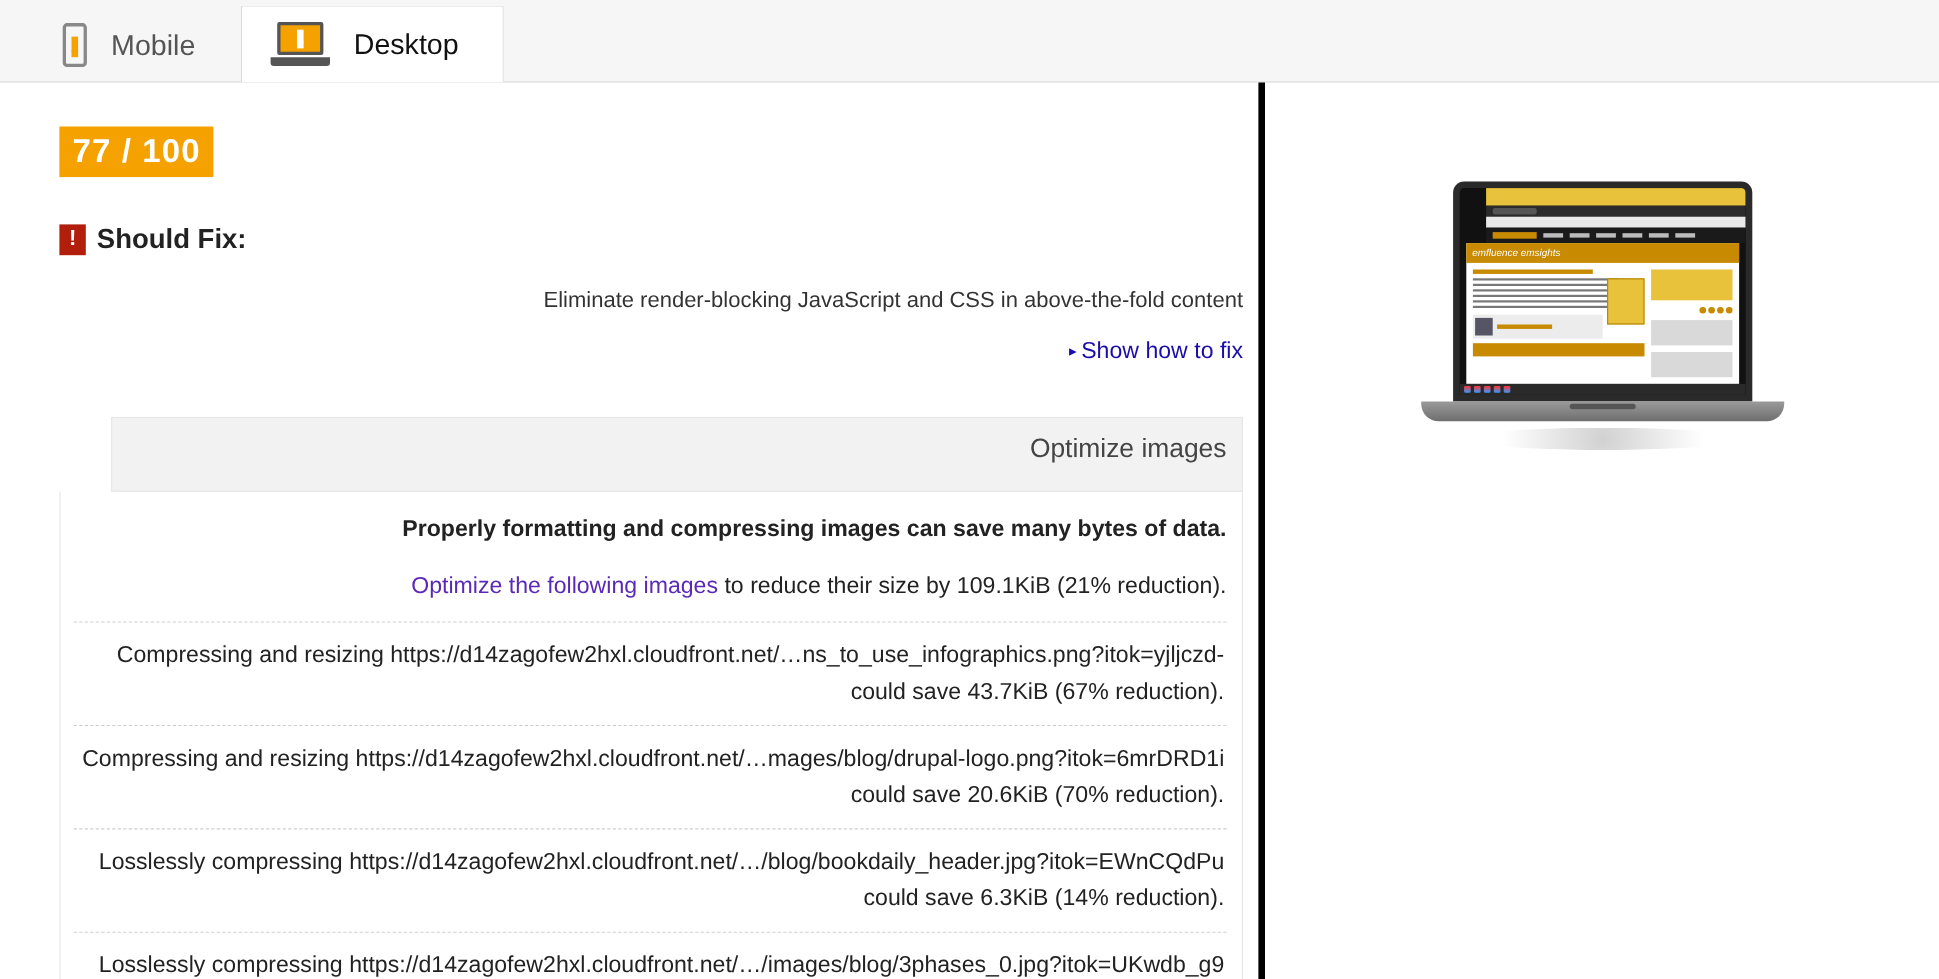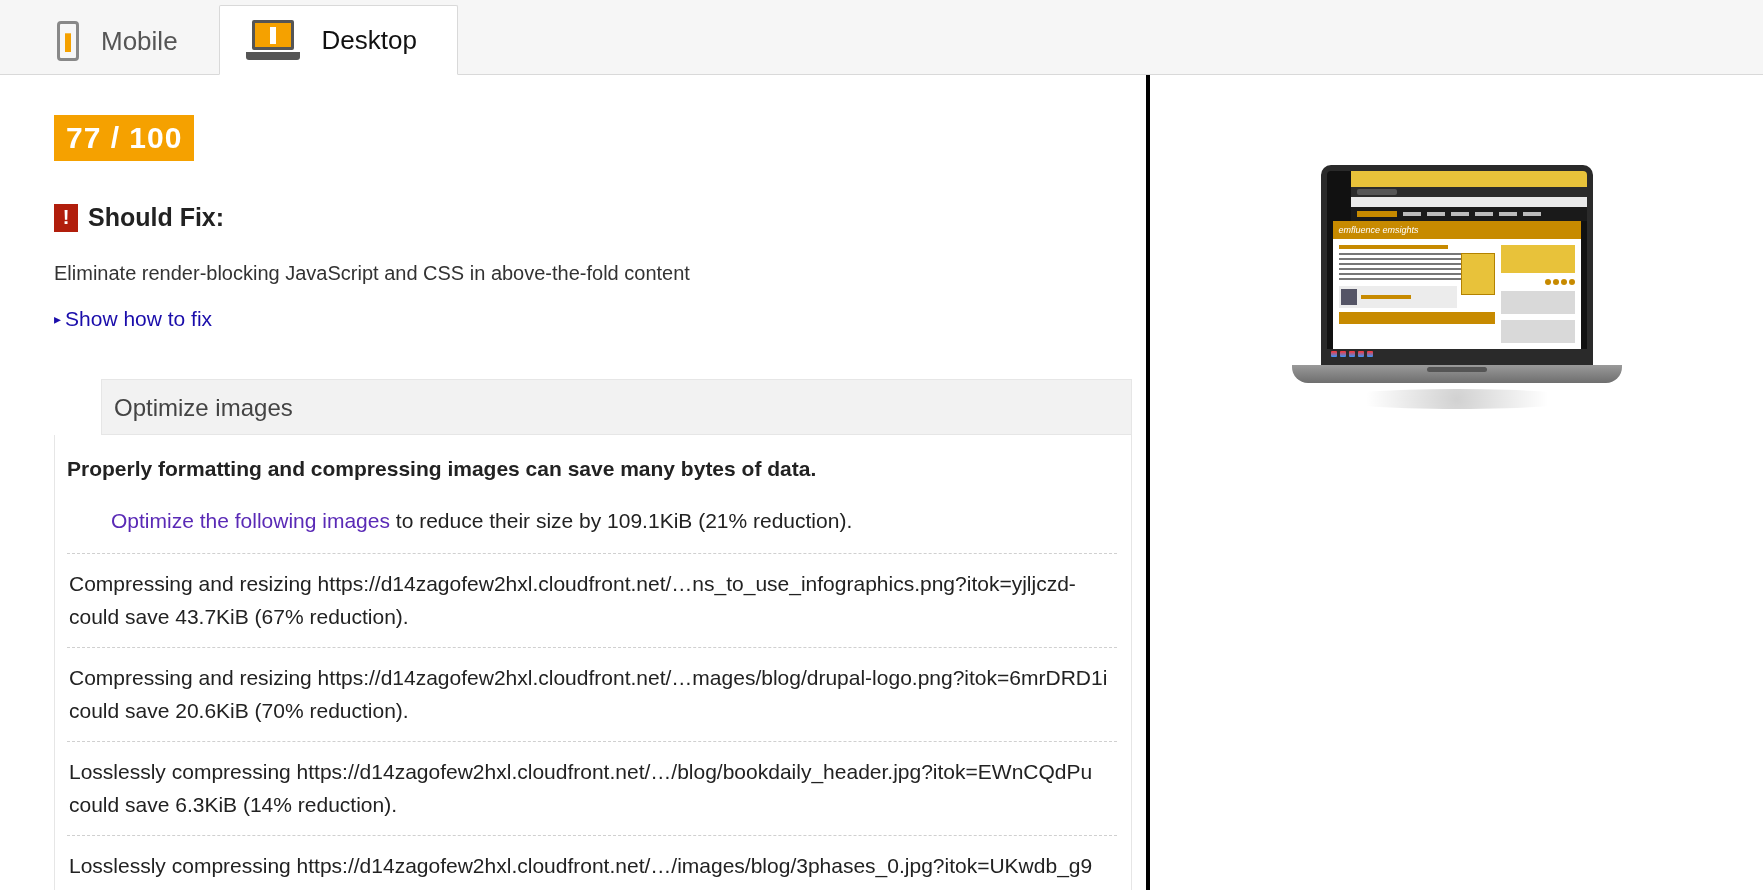--- a/index.html
+++ b/index.html
@@ -52,39 +52,39 @@
     position:absolute; left:6px; right:6px; top:0; bottom:10px;
     background:#f5a100; border:3px solid #555; border-radius:2px;
     display:flex; align-items:center; justify-content:center;
   }
   .icon-laptop .screen .bang { width:6px; height:12px; background:#fff; position:relative; top:-2px; }
   .icon-laptop .screen .dot  { position:absolute; width:6px; height:6px; background:#fff; bottom:3px; }
   .icon-laptop .base { position:absolute; left:0; right:0; bottom:0; height:8px; background:#555; border-radius:0 0 3px 3px; }
 
   
   .page { display:flex; height: calc(890px - 75px); }
-  .main-col { flex: 0 0 1150px; padding: 40px 14px 0 54px; border-right: 4px solid #000000; overflow:hidden; }
+  .main-col { flex: 0 0 1150px; padding: 40px 14px 0 54px; border-right: 6px solid #000000; overflow:hidden;text-align:right; }
   .side-col { flex: 1 1 auto; display:flex; justify-content:center; padding-top: 90px; }
 
   
   .score-line { display:flex; align-items:center; gap:16px; margin-bottom:42px; }
   .score-badge { background:#f5a100; color:#fff; font-weight:bold; font-size:30px; padding:6px 12px; letter-spacing:1px; }
   .summary-title { font-size:32px; color:#444; }
 
   
   .should-fix { display:flex; align-items:center; gap:10px; margin-bottom:30px; }
   .sf-badge { width:24px; height:28px; background:#b11e0c; display:flex; align-items:center; justify-content:center; color:#fff; font-weight:bold; font-size:20px; }
   .sf-title { font-weight:bold; font-size:25px; }
 
   .rule1-title { font-size:20px; color:#333; margin-bottom:22px; }
   .show-how { color:#1a0dab; font-size:21px; text-decoration:none; margin-bottom:26px; display:inline-flex; align-items:center; gap:4px;}
   .show-how .tri { font-size:14px; color:#1a0dab; }
 
   
-  .oi-header { background:#f2f2f2; border:1px solid #e6e6e6; padding:14px 14px 12px 12px; font-size:24px; color:#444;margin-left:47px; }
+  .oi-header { background:#f2f2f2; border:1px solid #e6e6e6; padding:14px 14px 24px 12px; font-size:24px; color:#444;margin-left:47px; }
   .oi-body   { border:1px solid #e6e6e6; border-top:none; padding:22px 14px 8px 12px; }
   .oi-lead   { font-weight:bold; font-size:21px; margin-bottom:28px; }
   .oi-sub    { font-size:21px; margin-bottom:20px; }
   .oi-sub a  { color:#5a2ab6; text-decoration:none;margin-left:44px; }
   .oi-list   { border-top:1px dashed #d0d0d0; }
   .oi-item   { border-bottom:1px dashed #d0d0d0; padding:14px 2px; font-size:21px; line-height:1.55; color:#222; }
 
   
   .laptop-wrap { width: 330px; }
   .lap-screen {

